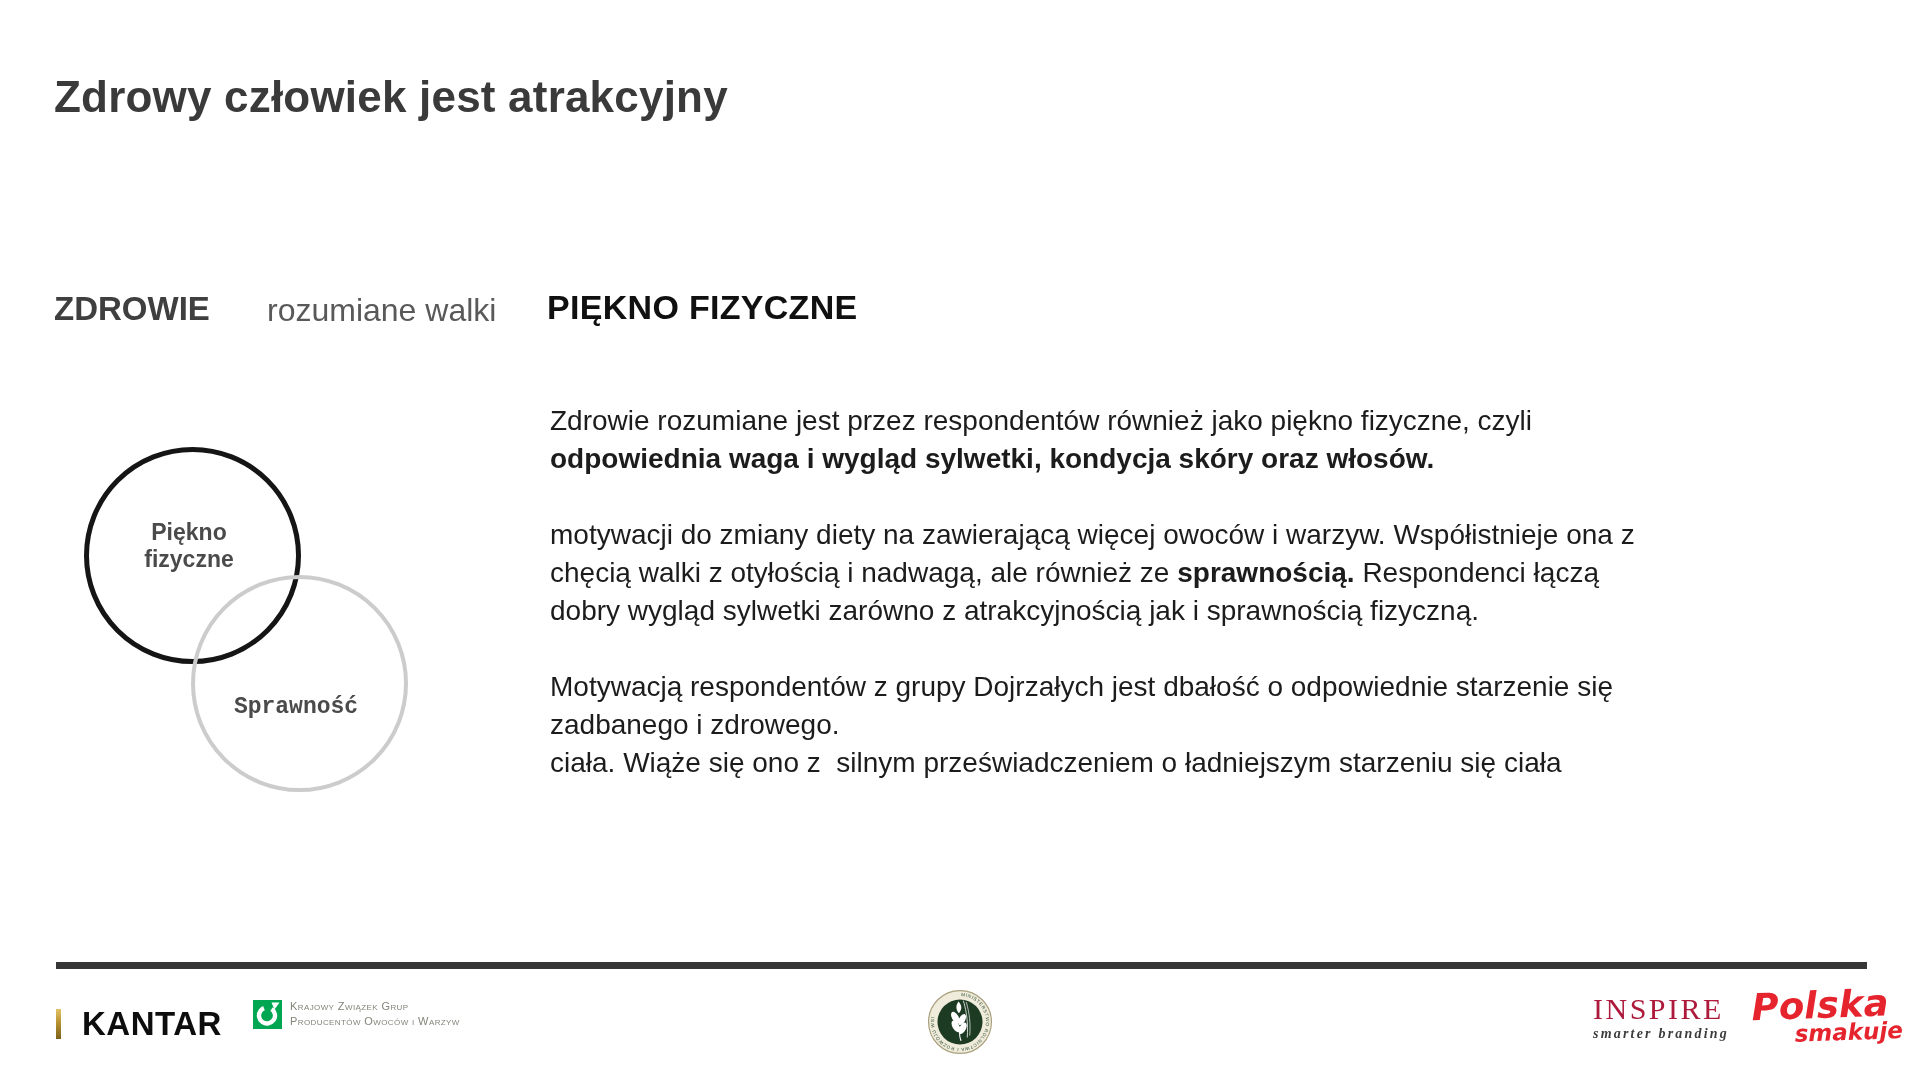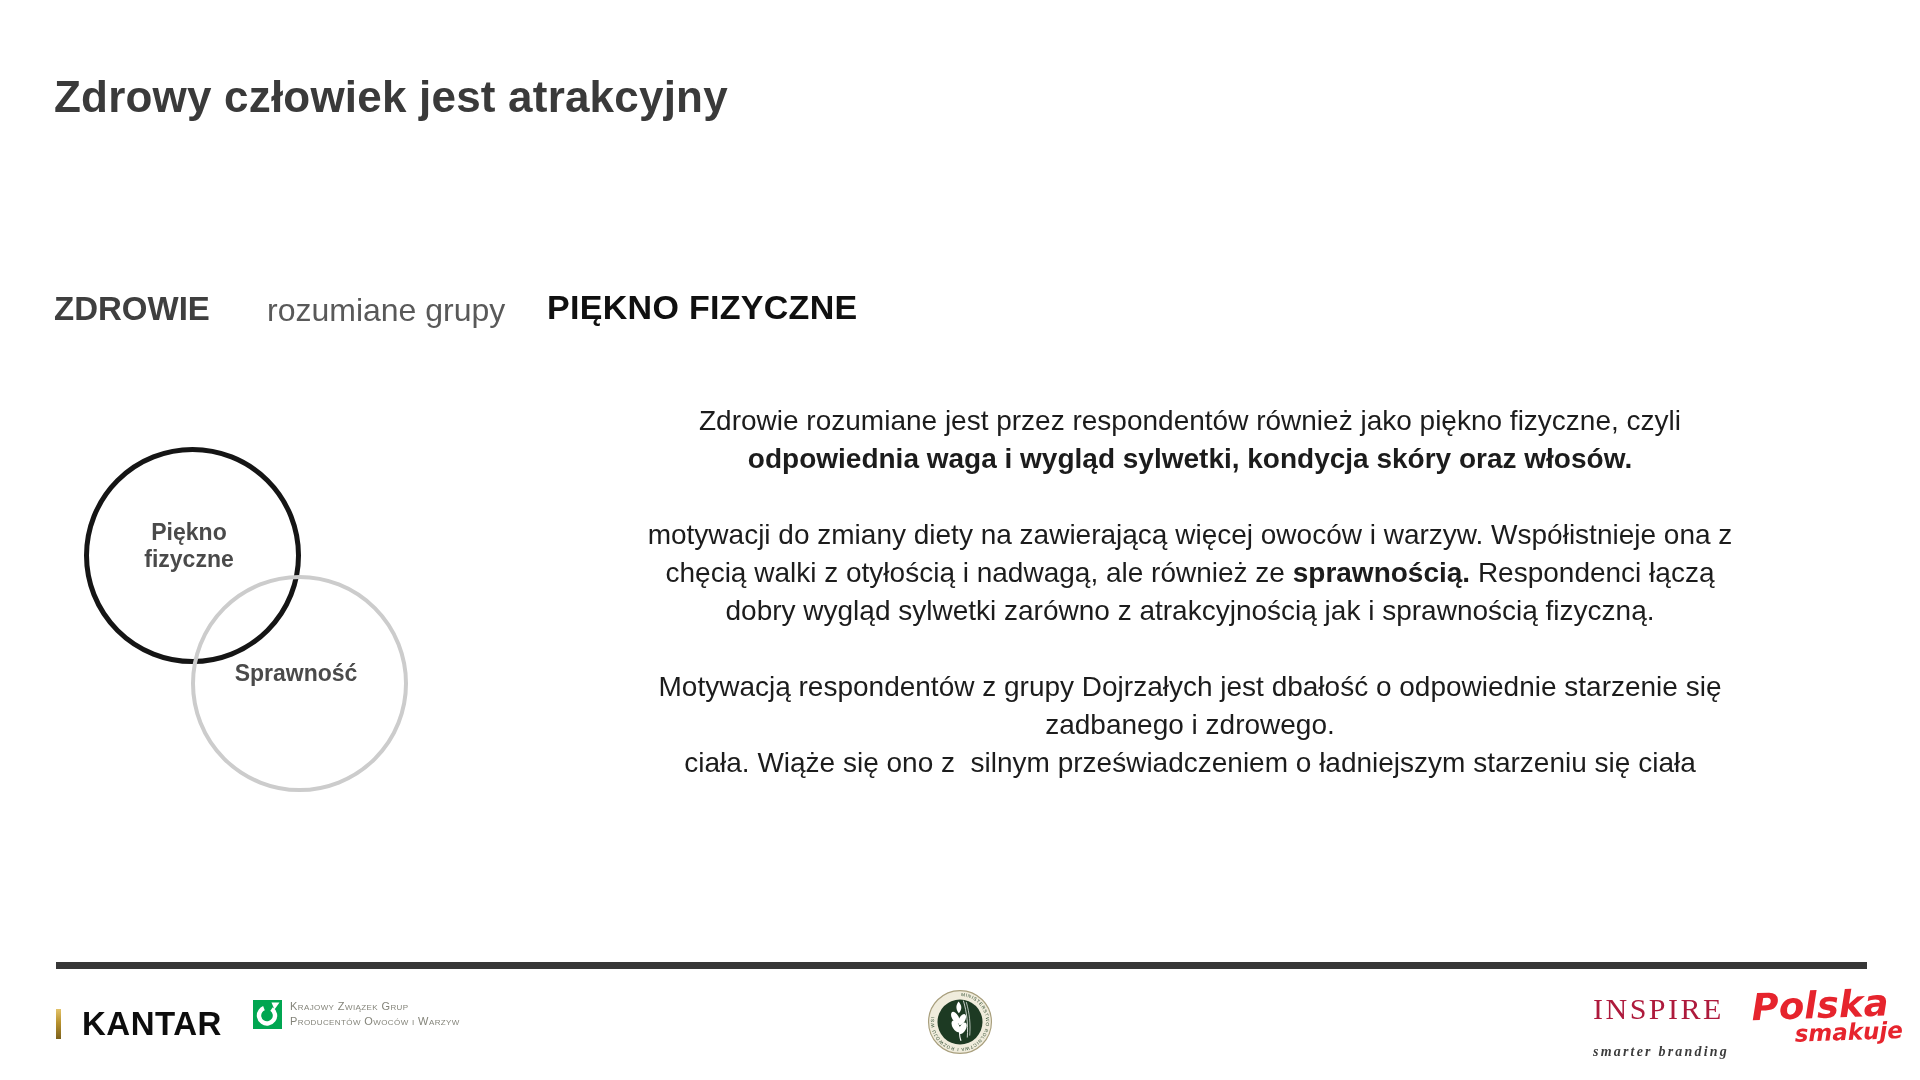--- a/index.html
+++ b/index.html
@@ -16,50 +16,50 @@
   
   .sub-term{position:absolute; left:54px; top:290px; font-size:33px; font-weight:bold; color:#3f3f3f;}
   .sub-connector{position:absolute; left:267px; top:292px; font-size:32px; font-weight:normal; color:#595959;}
   .sub-concept{position:absolute; left:547px; top:288px; font-size:34px; font-weight:bold; color:#101010; letter-spacing:0.3px;}
   
   .circle{position:absolute; border-radius:50%; background:transparent;}
   .circle-beauty{left:84px; top:447px; width:207px; height:207px; border:5px solid #151515;}
   .circle-fitness{left:191px; top:575px; width:209px; height:209px; border:4px solid #cccccc;}
   .venn-label{position:absolute; width:170px; text-align:center; font-size:23px; font-weight:bold; color:#4a4a4a; line-height:27px;}
   .label-beauty{left:104px; top:519px;}
-  .label-fitness{left:211px; top:660px;}
+  .label-fitness{left:211px; top:694px;font-family:Liberation Mono, monospace;}
   
-  .body-text{position:absolute; left:550px; top:402px; width:1280px; font-size:28px; line-height:38px; color:#1c1c1c;text-align:center;}
+  .body-text{position:absolute; left:550px; top:402px; width:1280px; font-size:28px; line-height:38px; color:#1c1c1c;}
   .body-text .para{margin:0 0 38px 0;}
   .body-text .line{white-space:pre;}
   .body-text .b{font-weight:bold;}
   
   .footer-rule{position:absolute; left:56px; top:962px; width:1811px; height:7px; background:#373737;}
   .kantar{position:absolute; left:56px; top:1008px; display:flex; align-items:stretch;}
   .kantar-bar{width:5px; height:30px; margin-top:1px; background:linear-gradient(180deg,#e3c36a 0%,#b8922e 45%,#7c611c 100%);}
   .kantar-text{font-size:33px; line-height:32px; font-weight:bold; color:#0d0d0d; letter-spacing:0.5px; margin-left:1px;padding-left:20px;}
   .kzg{position:absolute; left:253px; top:999px; display:flex; align-items:center;}
   .kzg-text{margin-left:8px; font-variant:small-caps; font-size:11px; line-height:15px; color:#84847a; letter-spacing:0.4px;}
   .ministry{position:absolute; left:927px; top:989px; width:66px; height:66px;}
   .inspire{position:absolute; left:1593px; top:994px; width:150px;}
   .inspire-word{font-family:"Liberation Serif", serif; font-size:30px; line-height:30px; color:#ae1a3c; letter-spacing:2.5px; font-weight:normal;}
-  .inspire-tag{font-family:"Liberation Serif", serif; font-style:italic; font-weight:bold; font-size:14px; color:#3c3c3c; letter-spacing:2.2px; margin-top:20px;}
+  .inspire-tag{font-family:"Liberation Serif", serif; font-style:italic; font-weight:bold; font-size:14px; color:#3c3c3c; letter-spacing:2.2px; margin-top:2px;}
   .polska{position:absolute; left:1752px; top:988px; width:130px; transform:rotate(-2deg); color:#e6242d;}
   .polska-line1{font-family:"DejaVu Sans", sans-serif; font-style:italic; font-weight:bold; font-size:37px; line-height:36px; letter-spacing:0px;}
   .polska-line2{font-family:"DejaVu Sans", sans-serif; font-style:italic; font-weight:bold; font-size:23px; line-height:22px; margin-left:42px; margin-top:-2px;}
 </style>
 </head>
 <body>
 
 <div class="slide">
 
   <div class="title">Zdrowy człowiek jest atrakcyjny</div>
 
   <div class="sub-term">ZDROWIE</div>
-  <div class="sub-connector">rozumiane grupy</div>
+  <div class="sub-connector">rozumiane walki</div>
   <div class="sub-concept">PIĘKNO FIZYCZNE</div>
 
   <div class="circle circle-beauty"></div>
   <div class="circle circle-fitness"></div>
   <div class="venn-label label-beauty">
     <div>Piękno</div>
     <div>fizyczne</div>
   </div>
   <div class="venn-label label-fitness">Sprawność</div>
 

